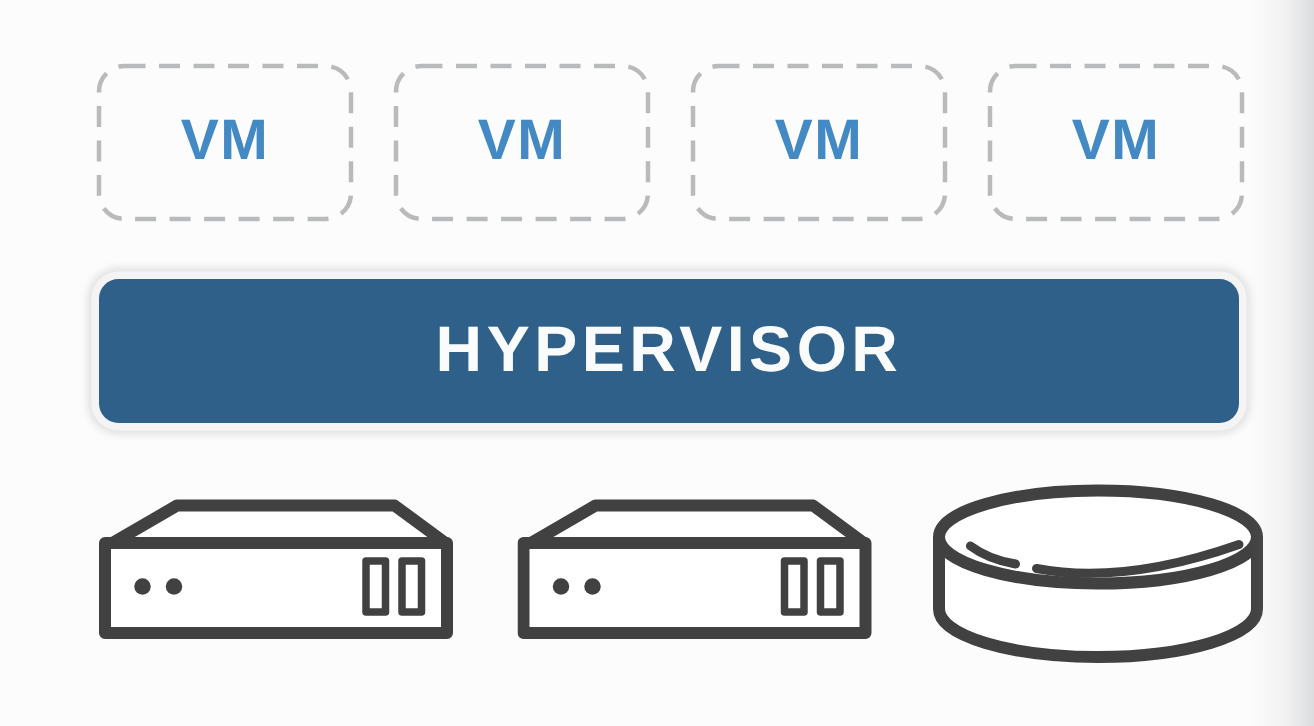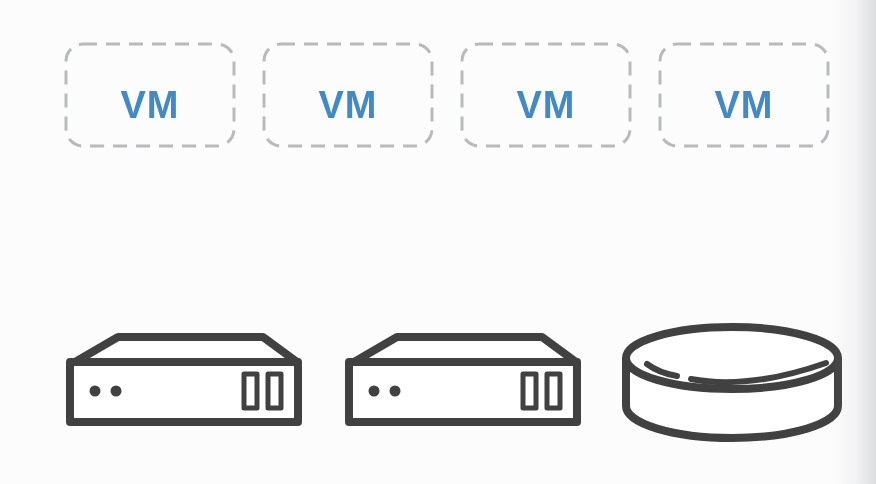--- a/index.html
+++ b/index.html
@@ -29,21 +29,21 @@
   }
   .vm-box svg { position: absolute; left: 0; top: 0; }
   .vm-box .vm-border-rect {
     fill: none;
     stroke: var(--dash_gray, #b8babc);
     stroke-width: 3;
     stroke-dasharray: 14 9;
   }
   .vm-label {
     position: absolute;
-    left: 0; top: 11px; width: 100%; height: 100%;
+    left: 0; top: 0; width: 100%; height: 100%;
     display: flex; align-items: center; justify-content: center;
     color: var(--vm_blue, #4389c4);
     font-size: 38px;
     font-weight: bold;
     letter-spacing: 1px;
     padding-bottom: 2px;
   }
   .vm-1 { left: 64px; }
   .vm-2 { left: 262px; }
   .vm-3 { left: 460px; }
@@ -123,20 +123,23 @@
     <div class="vm-label">VM</div>
   </div>
 
   <div class="vm-box vm-4">
     <svg width="172" height="106" viewBox="0 0 172 106">
       <rect class="vm-border-rect" x="2" y="2" width="168" height="102" rx="17"></rect>
     </svg>
     <div class="vm-label">VM</div>
   </div>
 
+  <div class="hypervisor-bar">
+    <span class="hypervisor-label">HYPERVISOR</span>
+  </div>
 
   <svg class="hw-icon server-1" width="240" height="100" viewBox="0 0 240 100">
     <polygon class="hw-stroke" stroke-width="8" points="9,34 52,9 197,9 231,34"></polygon>
     <rect class="hw-stroke" stroke-width="8" x="4" y="34" width="228" height="60"></rect>
     <circle class="hw-fill" cx="29" cy="63" r="5.5"></circle>
     <circle class="hw-fill" cx="50" cy="63" r="5.5"></circle>
     <rect class="hw-stroke" stroke-width="5" x="178" y="46" width="13" height="34"></rect>
     <rect class="hw-stroke" stroke-width="5" x="202" y="46" width="13" height="34"></rect>
   </svg>
 

